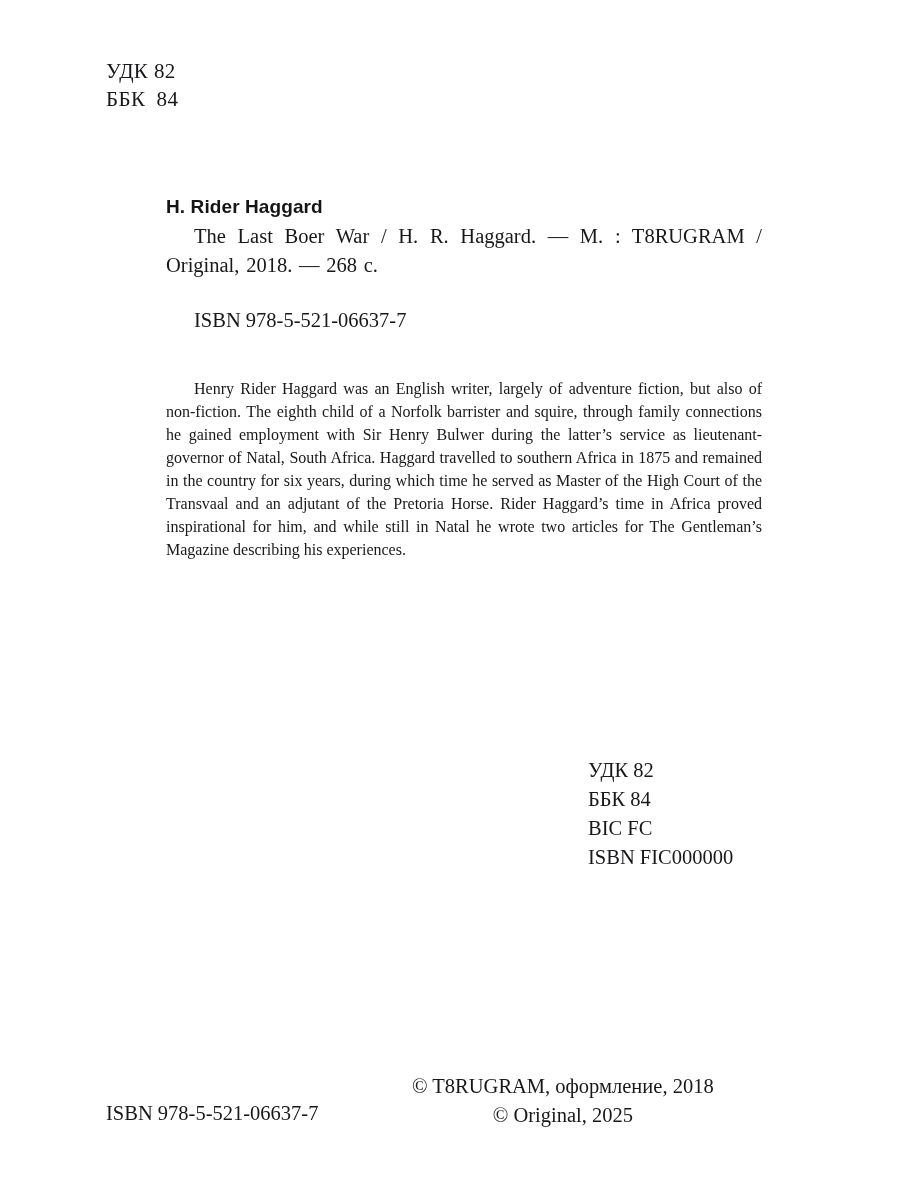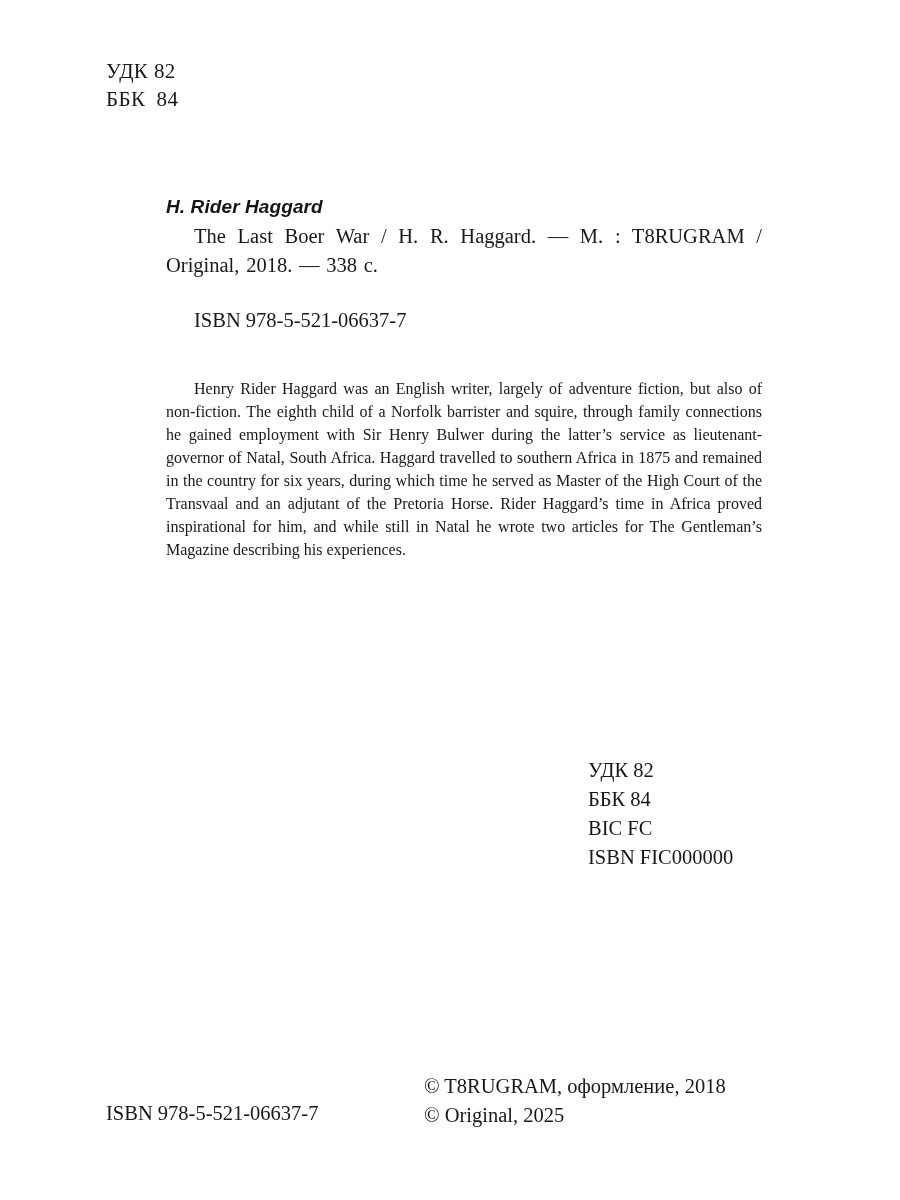--- a/index.html
+++ b/index.html
@@ -41,21 +41,20 @@
     top: 196px;
     width: 596px;
   }
   .author-name {
     font-family: "Liberation Sans", sans-serif;
     font-weight: bold;
     font-size: 19px;
     letter-spacing: 0.1px;
     margin: 0 0 4px 0;
     color: #141517;
-    font-style: italic;
   }
   .biblio-desc {
     font-size: 20.5px;
     line-height: 1.42;
     text-indent: 28px;
     text-align: justify;
     margin: 0;
     word-spacing: 1.6px;
   }
   .isbn-line {
@@ -87,24 +86,25 @@
     font-size: 20.5px;
     line-height: 1.42;
   }
   .codes-right div {
     white-space: pre;
   }
 
   
   .copyright {
     position: absolute;
-    left: 424px;
+    left: 412px;
     top: 1072px;
     font-size: 20.5px;
     line-height: 1.42;
+    text-align: center;
   }
   .copyright div {
     white-space: pre;
   }
   .isbn-footer {
     position: absolute;
     left: 106px;
     top: 1099px;
     font-size: 20.5px;
     line-height: 1.42;
@@ -116,21 +116,21 @@
 
 <div class="page">
 
   <div class="udk-top">
     <div>УДК 82</div>
     <div>ББК  84</div>
   </div>
 
   <div class="biblio">
     <p class="author-name">H. Rider Haggard</p>
-    <p class="biblio-desc">The Last Boer War / H. R. Haggard. — M. : T8RUGRAM / Original, 2018. — 338 c.</p>
+    <p class="biblio-desc">The Last Boer War / H. R. Haggard. — M. : T8RUGRAM / Original, 2018. — 268 c.</p>
     <p class="isbn-line">ISBN 978-5-521-06637-7</p>
   </div>
 
   <p class="annotation">Henry Rider Haggard was an English writer, largely of adventure fiction, but also of non-fiction. The eighth child of a Norfolk barrister and squire, through family connections he gained employment with Sir Henry Bulwer during the latter’s service as lieutenant-governor of Natal, South Africa. Haggard travelled to southern Africa in 1875 and remained in the country for six years, during which time he served as Master of the High Court of the Transvaal and an adjutant of the Pretoria Horse. Rider Haggard’s time in Africa proved inspirational for him, and while still in Natal he wrote two articles for The Gentleman’s Magazine describing his experiences.</p>
 
   <div class="codes-right">
     <div>УДК 82</div>
     <div>ББК 84</div>
     <div>BIC FC</div>
     <div>ISBN FIC000000</div>

